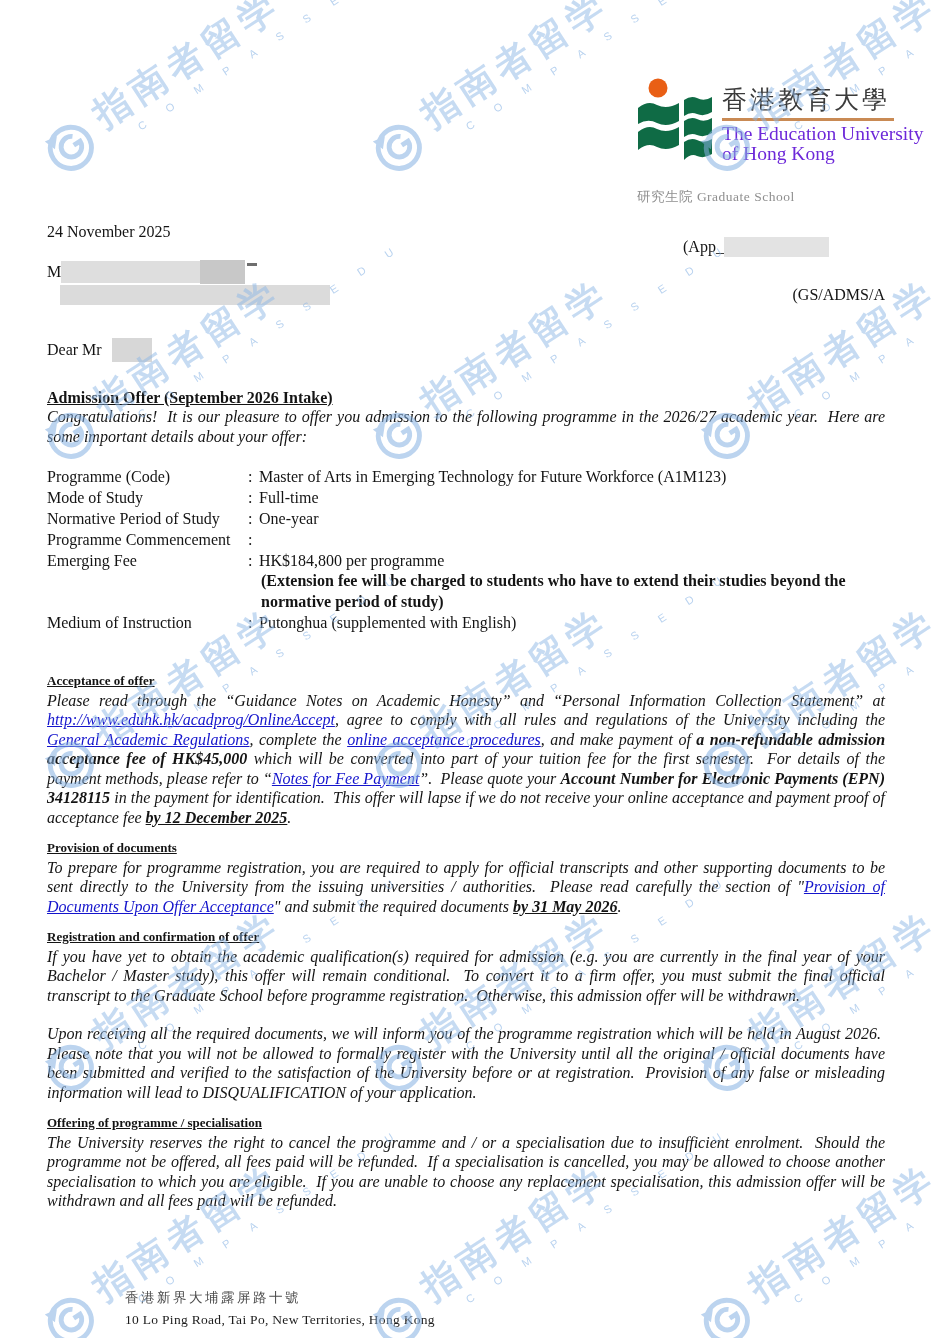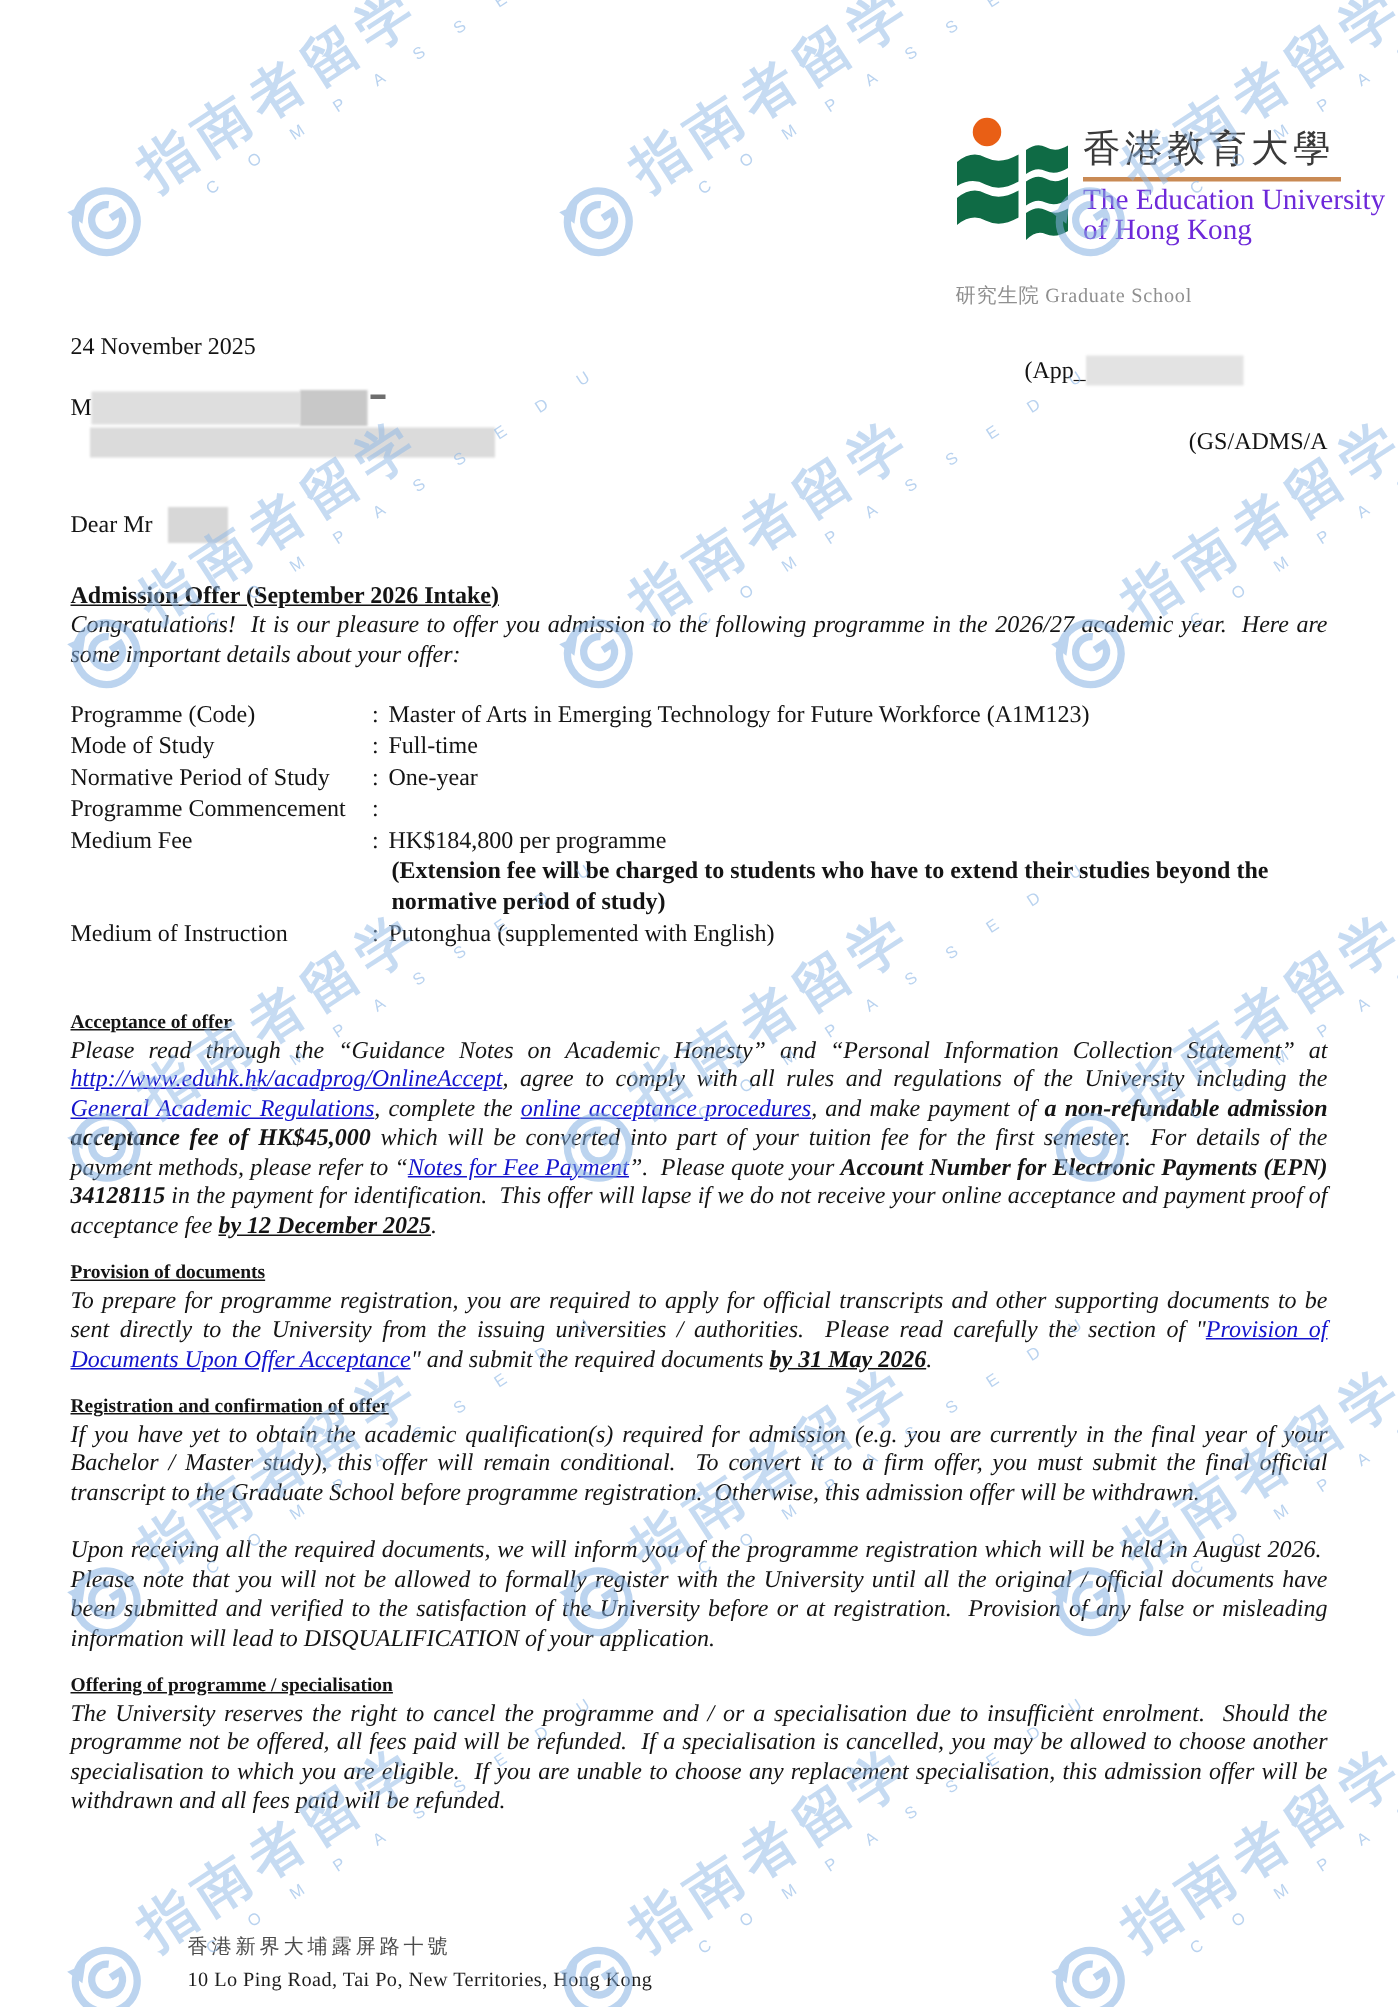--- a/index.html
+++ b/index.html
@@ -315,21 +315,21 @@
         <div class="d-row">
           <span class="d-label">Normative Period of Study</span>
           <span class="d-colon">:</span>
           <span class="d-value">One-year</span>
         </div>
         <div class="d-row">
           <span class="d-label">Programme Commencement</span>
           <span class="d-colon">:</span>
         </div>
         <div class="d-row">
-          <span class="d-label">Medium Fee</span>
+          <span class="d-label">Emerging Fee</span>
           <span class="d-colon">:</span>
           <span class="d-value">HK$184,800 per programme</span>
         </div>
         <div class="d-row">
           <span class="d-label"></span>
           <span class="d-colon">&nbsp;</span>
           <span class="d-value d-note">(Extension fee will be charged to students who have to extend their studies beyond the normative period of study)</span>
         </div>
         <div class="d-row">
           <span class="d-label">Medium of Instruction</span>

